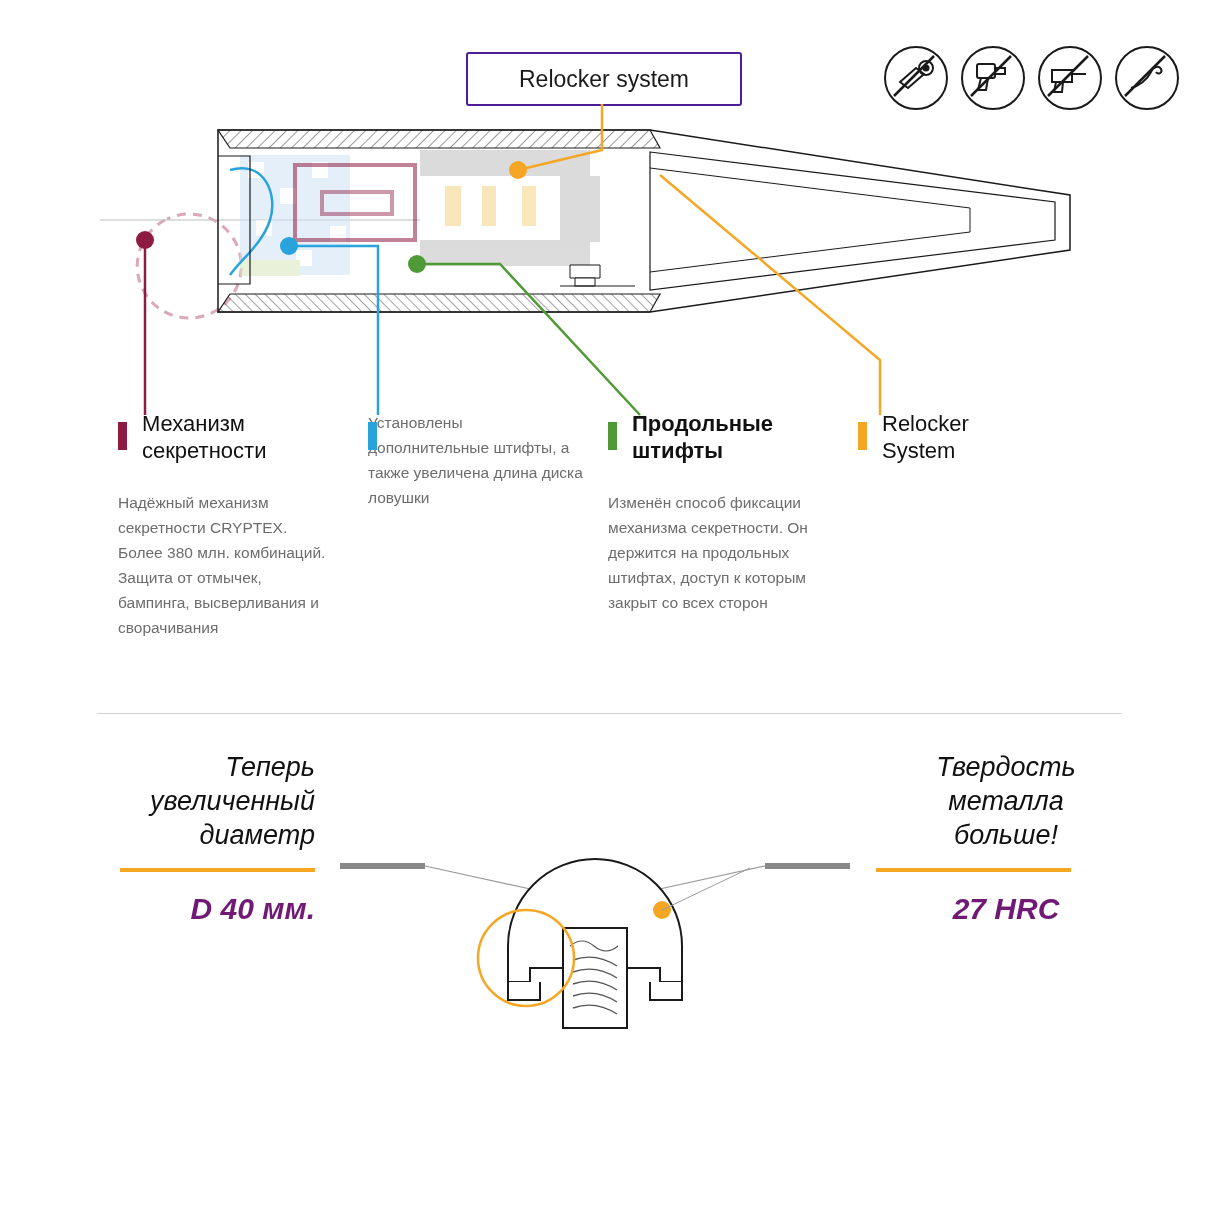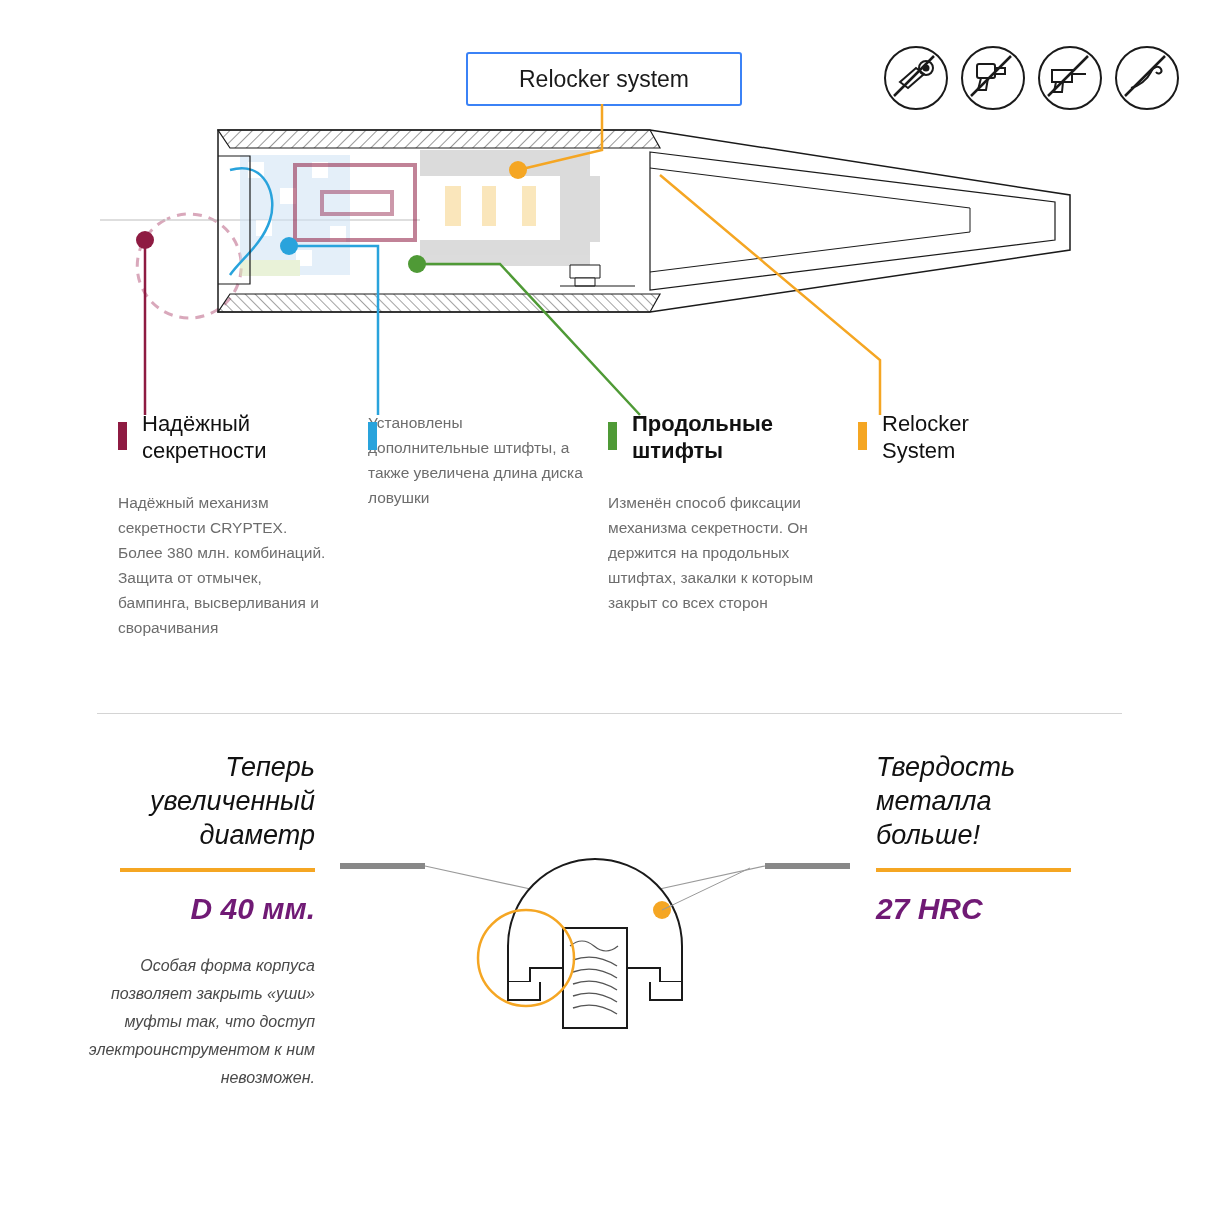--- a/index.html
+++ b/index.html
@@ -9,21 +9,21 @@
     font-family:"Liberation Sans", sans-serif;
     color:#1a1a1a;
     position:relative;
     overflow:hidden;
   }
   .page{position:relative;width:1217px;height:1217px;}
 
   
   .relocker-box{
     position:absolute;left:466px;top:52px;width:272px;height:50px;
-    border:2px solid #3b82f6;border-radius:3px;background:#fff;
+    border:2px solid #4c1d95;border-radius:3px;background:#fff;
     display:flex;align-items:center;justify-content:center;
     font-size:23px;color:#1a1a1a;
   }
 
   
   .picto-row{position:absolute;right:38px;top:46px;display:flex;gap:13px;}
   .picto{width:60px;height:60px;border:2px solid #1a1a1a;border-radius:50%;
          position:relative;background:#fff;}
   .picto svg{position:absolute;left:0;top:0;}
 
@@ -53,21 +53,21 @@
   .f0 p{max-width:210px;}
   .f2 h3{margin-left:24px;font-weight:bold;}
   .f3 p{max-width:212px;}
 
   
   .divider{position:absolute;left:97px;top:713px;width:1025px;height:1px;background:#d4d4d4;}
 
   
   .bottom{position:absolute;left:0;top:742px;width:1217px;height:400px;font-style:italic;}
   .b-left{position:absolute;left:60px;top:8px;width:255px;text-align:right;}
-  .b-right{position:absolute;left:876px;top:8px;width:260px;text-align:left;}
+  .b-right{position:absolute;left:876px;top:8px;width:260px;text-align:center;}
   .b-left h2,.b-right h2{
     margin:0;font-size:27px;line-height:34px;font-weight:400;color:#111;
   }
   .b-rule{height:4px;background:#f5a623;margin:16px 0 20px 0;}
   .b-left .b-rule{width:195px;margin-left:auto;}
   .b-right .b-rule{width:195px;}
   .b-big{font-size:30px;font-weight:bold;color:#701a75;margin:0 0 26px 0;}
   .b-left p,.b-right p{margin:0;font-size:16px;line-height:28px;color:#4a4a4a;}
 
   .screw-art{position:absolute;left:330px;top:108px;width:530px;height:180px;}
@@ -191,38 +191,38 @@
     <circle cx="417" cy="264" r="9" fill="#4f9a36"></circle>
 
     <path d="M660 175 L880 360 L880 415" fill="none" stroke="#f5a623" stroke-width="2.5"></path>
   </svg>
 
   <div class="features">
 
     <div class="feature f0">
       <div class="bar" style="background:#8e1b42"></div>
       <h3>
-        <span>Надёжный</span><br>
+        <span>Механизм</span><br>
         <span>секретности</span>
       </h3>
       <p>Надёжный механизм секретности CRYPTEX. Более 380 млн. комбинаций. Защита от отмычек, бампинга, высверливания и сворачивания</p>
     </div>
 
     <div class="feature f1">
       <div class="bar" style="background:#29a3dc"></div>
       <p>Установлены дополнительные штифты, а также увеличена длина диска ловушки</p>
     </div>
 
     <div class="feature f2">
       <div class="bar" style="background:#4f9a36"></div>
       <h3>
         <span>Продольные</span><br>
         <span>штифты</span>
       </h3>
-      <p>Изменён способ фиксации механизма секретности. Он держится на продольных штифтах, закалки к которым закрыт со всех сторон</p>
+      <p>Изменён способ фиксации механизма секретности. Он держится на продольных штифтах, доступ к которым закрыт со всех сторон</p>
     </div>
 
     <div class="feature f3">
       <div class="bar" style="background:#f5a623"></div>
       <h3>
         <span>Relocker</span><br>
         <span>System</span>
       </h3>
     </div>
   </div>
@@ -232,21 +232,20 @@
   <div class="bottom">
 
     <div class="b-left">
       <h2>
         <span>Теперь</span><br>
         <span>увеличенный</span><br>
         <span>диаметр</span>
       </h2>
       <div class="b-rule"></div>
       <div class="b-big">D 40 мм.</div>
-      <p>Особая форма корпуса позволяет закрыть «уши» муфты так, что доступ электроинструментом к ним невозможен.</p>
     </div>
 
     <svg class="screw-art" viewBox="0 0 530 180">
 
       <line x1="10" y1="16" x2="95" y2="16" stroke="#888" stroke-width="6"></line>
       <line x1="435" y1="16" x2="520" y2="16" stroke="#888" stroke-width="6"></line>
       <path d="M95 16 L205 40" fill="none" stroke="#9a9a9a" stroke-width="1.2"></path>
       <path d="M435 16 L325 40" fill="none" stroke="#9a9a9a" stroke-width="1.2"></path>
 
       <path d="M178 132 L178 96 A87 87 0 0 1 352 96 L352 132 L330 132 L330 118 L200 118 L200 132 Z" fill="#fff" stroke="#1a1a1a" stroke-width="2"></path>

